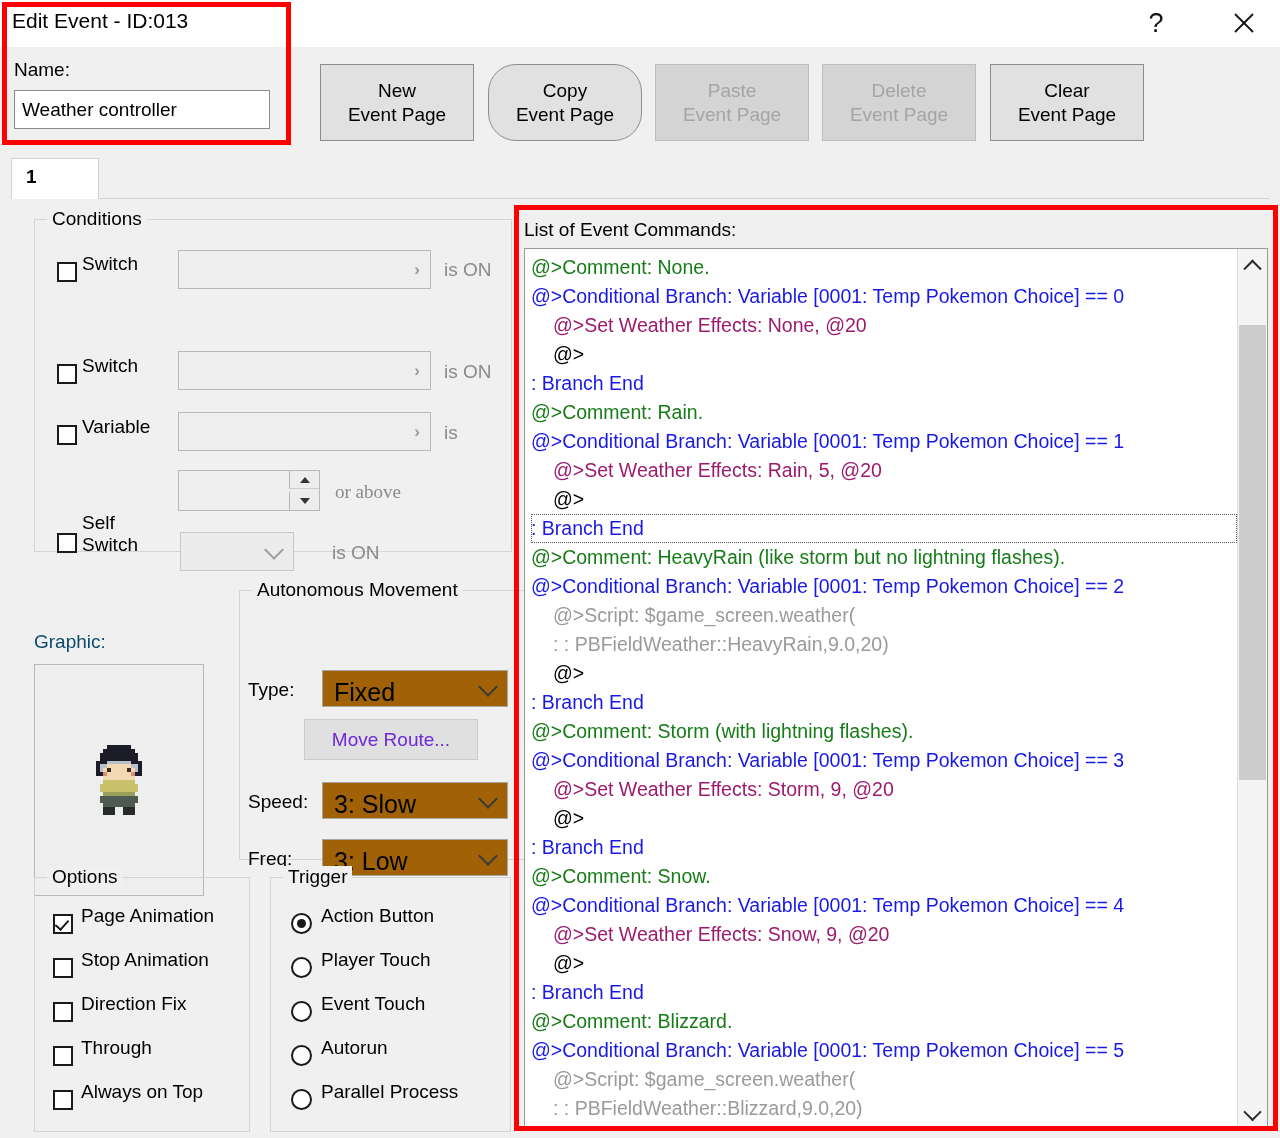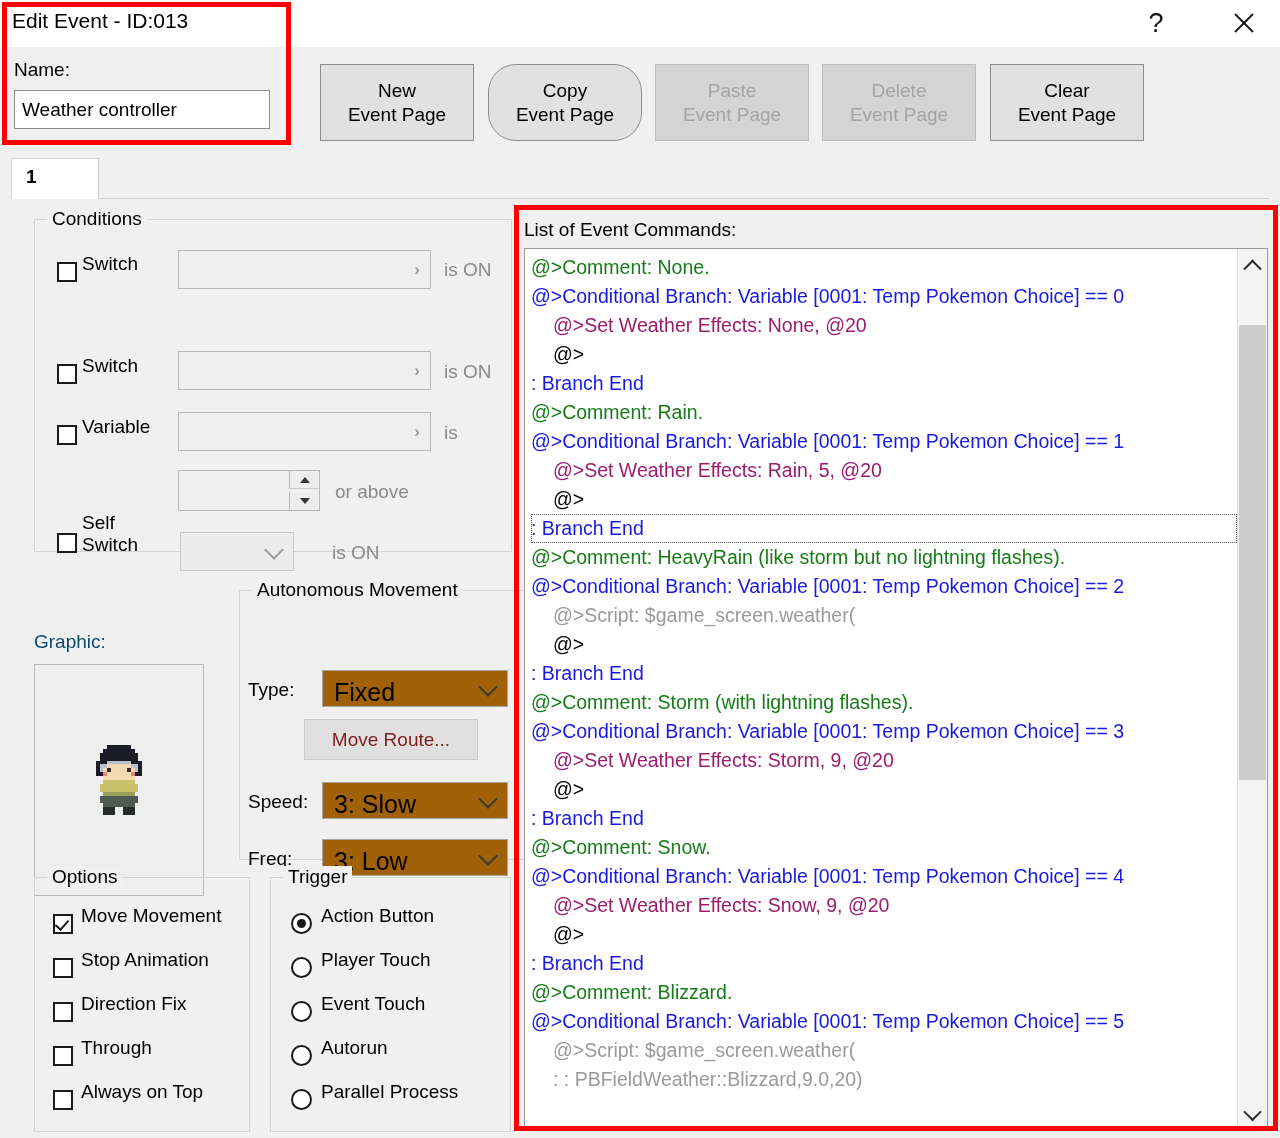--- a/index.html
+++ b/index.html
@@ -279,21 +279,21 @@
     color: #000;
     padding: 7px 0 0 11px;
   }
   #mv-route-btn {
     position: absolute;
     left: 304px; top: 672px;
     width: 174px; height: 41px;
     box-sizing: border-box;
     border: 1px solid #cbcbcb;
     background: #e0e0e0;
-    color: #7f1d1d;
+    color: #6d28d9;
     font-size: 19px;
     display: flex;
     align-items: center;
     justify-content: center;
   }
 
   
   .radio {
     position: absolute;
     width: 21px; height: 21px;
@@ -467,21 +467,21 @@
     <div class="unit-label" style="left:409px; top:202px;">is</div>
 
     <div class="spin-box" style="left:143px; top:250px; width:142px; height:41px;">
       <div class="spin-up">
           <span class="tri-up"></span>
         </div>
       <div class="spin-dn">
           <span class="tri-dn"></span>
         </div>
     </div>
-    <div class="unit-label" style="left:300px; top:261px;">or above</div>
+    <div class="unit-label" style="left:300px; top:261px;font-family:Liberation Serif, serif;">or above</div>
 
     <div class="cbox" style="left:22px; top:313px;"></div>
     <div class="cb-label" style="left:47px; top:292px; line-height:22px;">
       <div>Self</div>
       <div>Switch</div>
     </div>
     <div class="dd-disabled" style="left:145px; top:312px; width:114px; height:39px;">
       <span class="chev grey"></span>
     </div>
     <div class="unit-label" style="left:297px; top:322px;">is ON</div>
@@ -554,21 +554,21 @@
   </div>
   <div class="mv-label" style="left:248px; top:801px;">Freq:</div>
   <div class="mv-combo" style="left:322px; top:792px;">
     <span>3: Low</span>
     <span class="chev"></span>
   </div>
 
   <div class="groupbox" id="grp-options">
     <div class="group-title">Options</div>
     <div class="cbox checked" style="left:18px; top:36px;"></div>
-    <div class="cb-label" style="left:46px; top:27px;">Move Movement</div>
+    <div class="cb-label" style="left:46px; top:27px;">Page Animation</div>
     <div class="cbox" style="left:18px; top:80px;"></div>
     <div class="cb-label" style="left:46px; top:71px;">Stop Animation</div>
     <div class="cbox" style="left:18px; top:124px;"></div>
     <div class="cb-label" style="left:46px; top:115px;">Direction Fix</div>
     <div class="cbox" style="left:18px; top:168px;"></div>
     <div class="cb-label" style="left:46px; top:159px;">Through</div>
     <div class="cbox" style="left:18px; top:212px;"></div>
     <div class="cb-label" style="left:46px; top:203px;">Always on Top</div>
   </div>
 
@@ -595,20 +595,21 @@
         <div class="cmd-line c-black" style="padding-left: 22px;">@&gt;</div>
         <div class="cmd-line c-blue" style="padding-left: 0px;">:  Branch End</div>
         <div class="cmd-line c-green" style="padding-left: 0px;">@&gt;Comment: Rain.</div>
         <div class="cmd-line c-blue" style="padding-left: 0px;">@&gt;Conditional Branch: Variable [0001: Temp Pokemon Choice] == 1</div>
         <div class="cmd-line c-purple" style="padding-left: 22px;">@&gt;Set Weather Effects: Rain, 5, @20</div>
         <div class="cmd-line c-black" style="padding-left: 22px;">@&gt;</div>
         <div class="cmd-line c-blue focused" style="padding-left: 0px;">:  Branch End</div>
         <div class="cmd-line c-green" style="padding-left: 0px;">@&gt;Comment: HeavyRain (like storm but no lightning flashes).</div>
         <div class="cmd-line c-blue" style="padding-left: 0px;">@&gt;Conditional Branch: Variable [0001: Temp Pokemon Choice] == 2</div>
         <div class="cmd-line c-gray" style="padding-left: 22px;">@&gt;Script: $game_screen.weather(</div>
+        <div class="cmd-line c-gray" style="padding-left: 22px;">:        :    PBFieldWeather::HeavyRain,9.0,20)</div>
         <div class="cmd-line c-black" style="padding-left: 22px;">@&gt;</div>
         <div class="cmd-line c-blue" style="padding-left: 0px;">:  Branch End</div>
         <div class="cmd-line c-green" style="padding-left: 0px;">@&gt;Comment: Storm (with lightning flashes).</div>
         <div class="cmd-line c-blue" style="padding-left: 0px;">@&gt;Conditional Branch: Variable [0001: Temp Pokemon Choice] == 3</div>
         <div class="cmd-line c-purple" style="padding-left: 22px;">@&gt;Set Weather Effects: Storm, 9, @20</div>
         <div class="cmd-line c-black" style="padding-left: 22px;">@&gt;</div>
         <div class="cmd-line c-blue" style="padding-left: 0px;">:  Branch End</div>
         <div class="cmd-line c-green" style="padding-left: 0px;">@&gt;Comment: Snow.</div>
         <div class="cmd-line c-blue" style="padding-left: 0px;">@&gt;Conditional Branch: Variable [0001: Temp Pokemon Choice] == 4</div>
         <div class="cmd-line c-purple" style="padding-left: 22px;">@&gt;Set Weather Effects: Snow, 9, @20</div>

